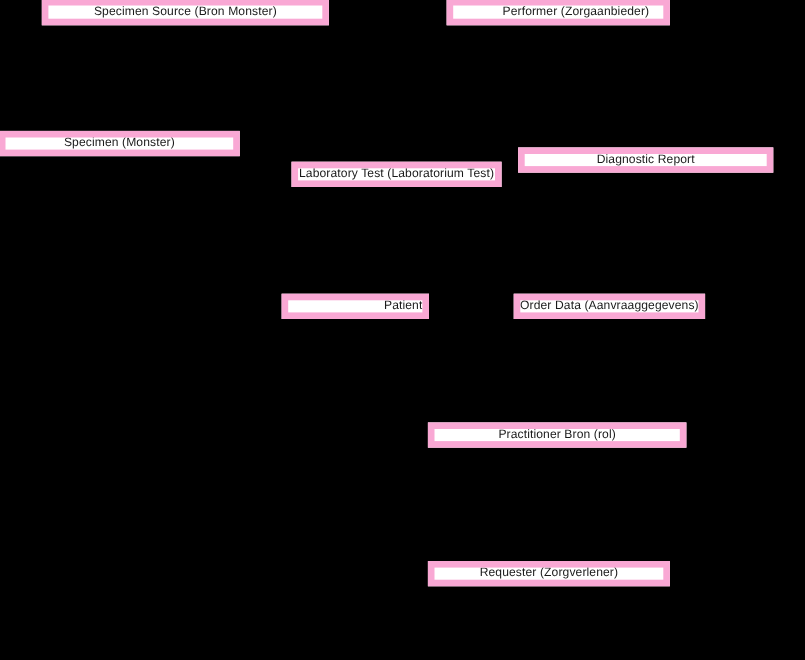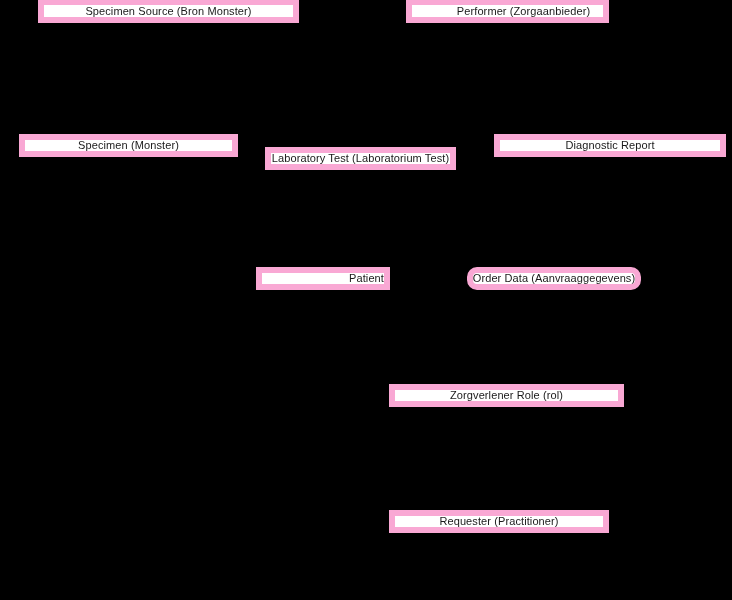--- a/index.html
+++ b/index.html
@@ -46,41 +46,41 @@
 <div id="diagram-canvas">
 
   <div class="node-box" style="left:38px; top:-1px; width:261px; height:24px;">
     <span class="node-label">Specimen Source (Bron Monster)</span>
   </div>
 
   <div class="node-box" style="left:406px; top:-1px; width:203px; height:24px;padding-left:32px;">
     <span class="node-label">Performer (Zorgaanbieder)</span>
   </div>
 
-  <div class="node-box" style="left:-1px; top:134px; width:219px; height:23px;margin-left:20px;">
+  <div class="node-box" style="left:-1px; top:119px; width:219px; height:23px;">
     <span class="node-label">Specimen (Monster)</span>
   </div>
 
   <div class="node-box" style="left:265px; top:147px; width:191px; height:23px;">
     <span class="node-label">Laboratory Test (Laboratorium Test)</span>
   </div>
 
-  <div class="node-box" style="left:494px; top:134px; width:232px; height:23px;">
+  <div class="node-box" style="left:471px; top:134px; width:232px; height:23px;">
     <span class="node-label">Diagnostic Report</span>
   </div>
 
   <div class="node-box" style="left:256px; top:267px; width:134px; height:23px;justify-content:flex-end;">
     <span class="node-label">Patient</span>
   </div>
 
-  <div class="node-box" style="left:467px; top:267px; width:174px; height:23px;border-radius:10px;">
+  <div class="node-box" style="left:467px; top:267px; width:174px; height:23px;">
     <span class="node-label">Order Data (Aanvraaggegevens)</span>
   </div>
 
   <div class="node-box" style="left:389px; top:384px; width:235px; height:23px;">
-    <span class="node-label">Zorgverlener Role (rol)</span>
+    <span class="node-label">Practitioner Bron (rol)</span>
   </div>
 
   <div class="node-box" style="left:389px; top:510px; width:220px; height:23px;">
-    <span class="node-label">Requester (Practitioner)</span>
+    <span class="node-label">Requester (Zorgverlener)</span>
   </div>
 
 </div>
 
 </body></html>

